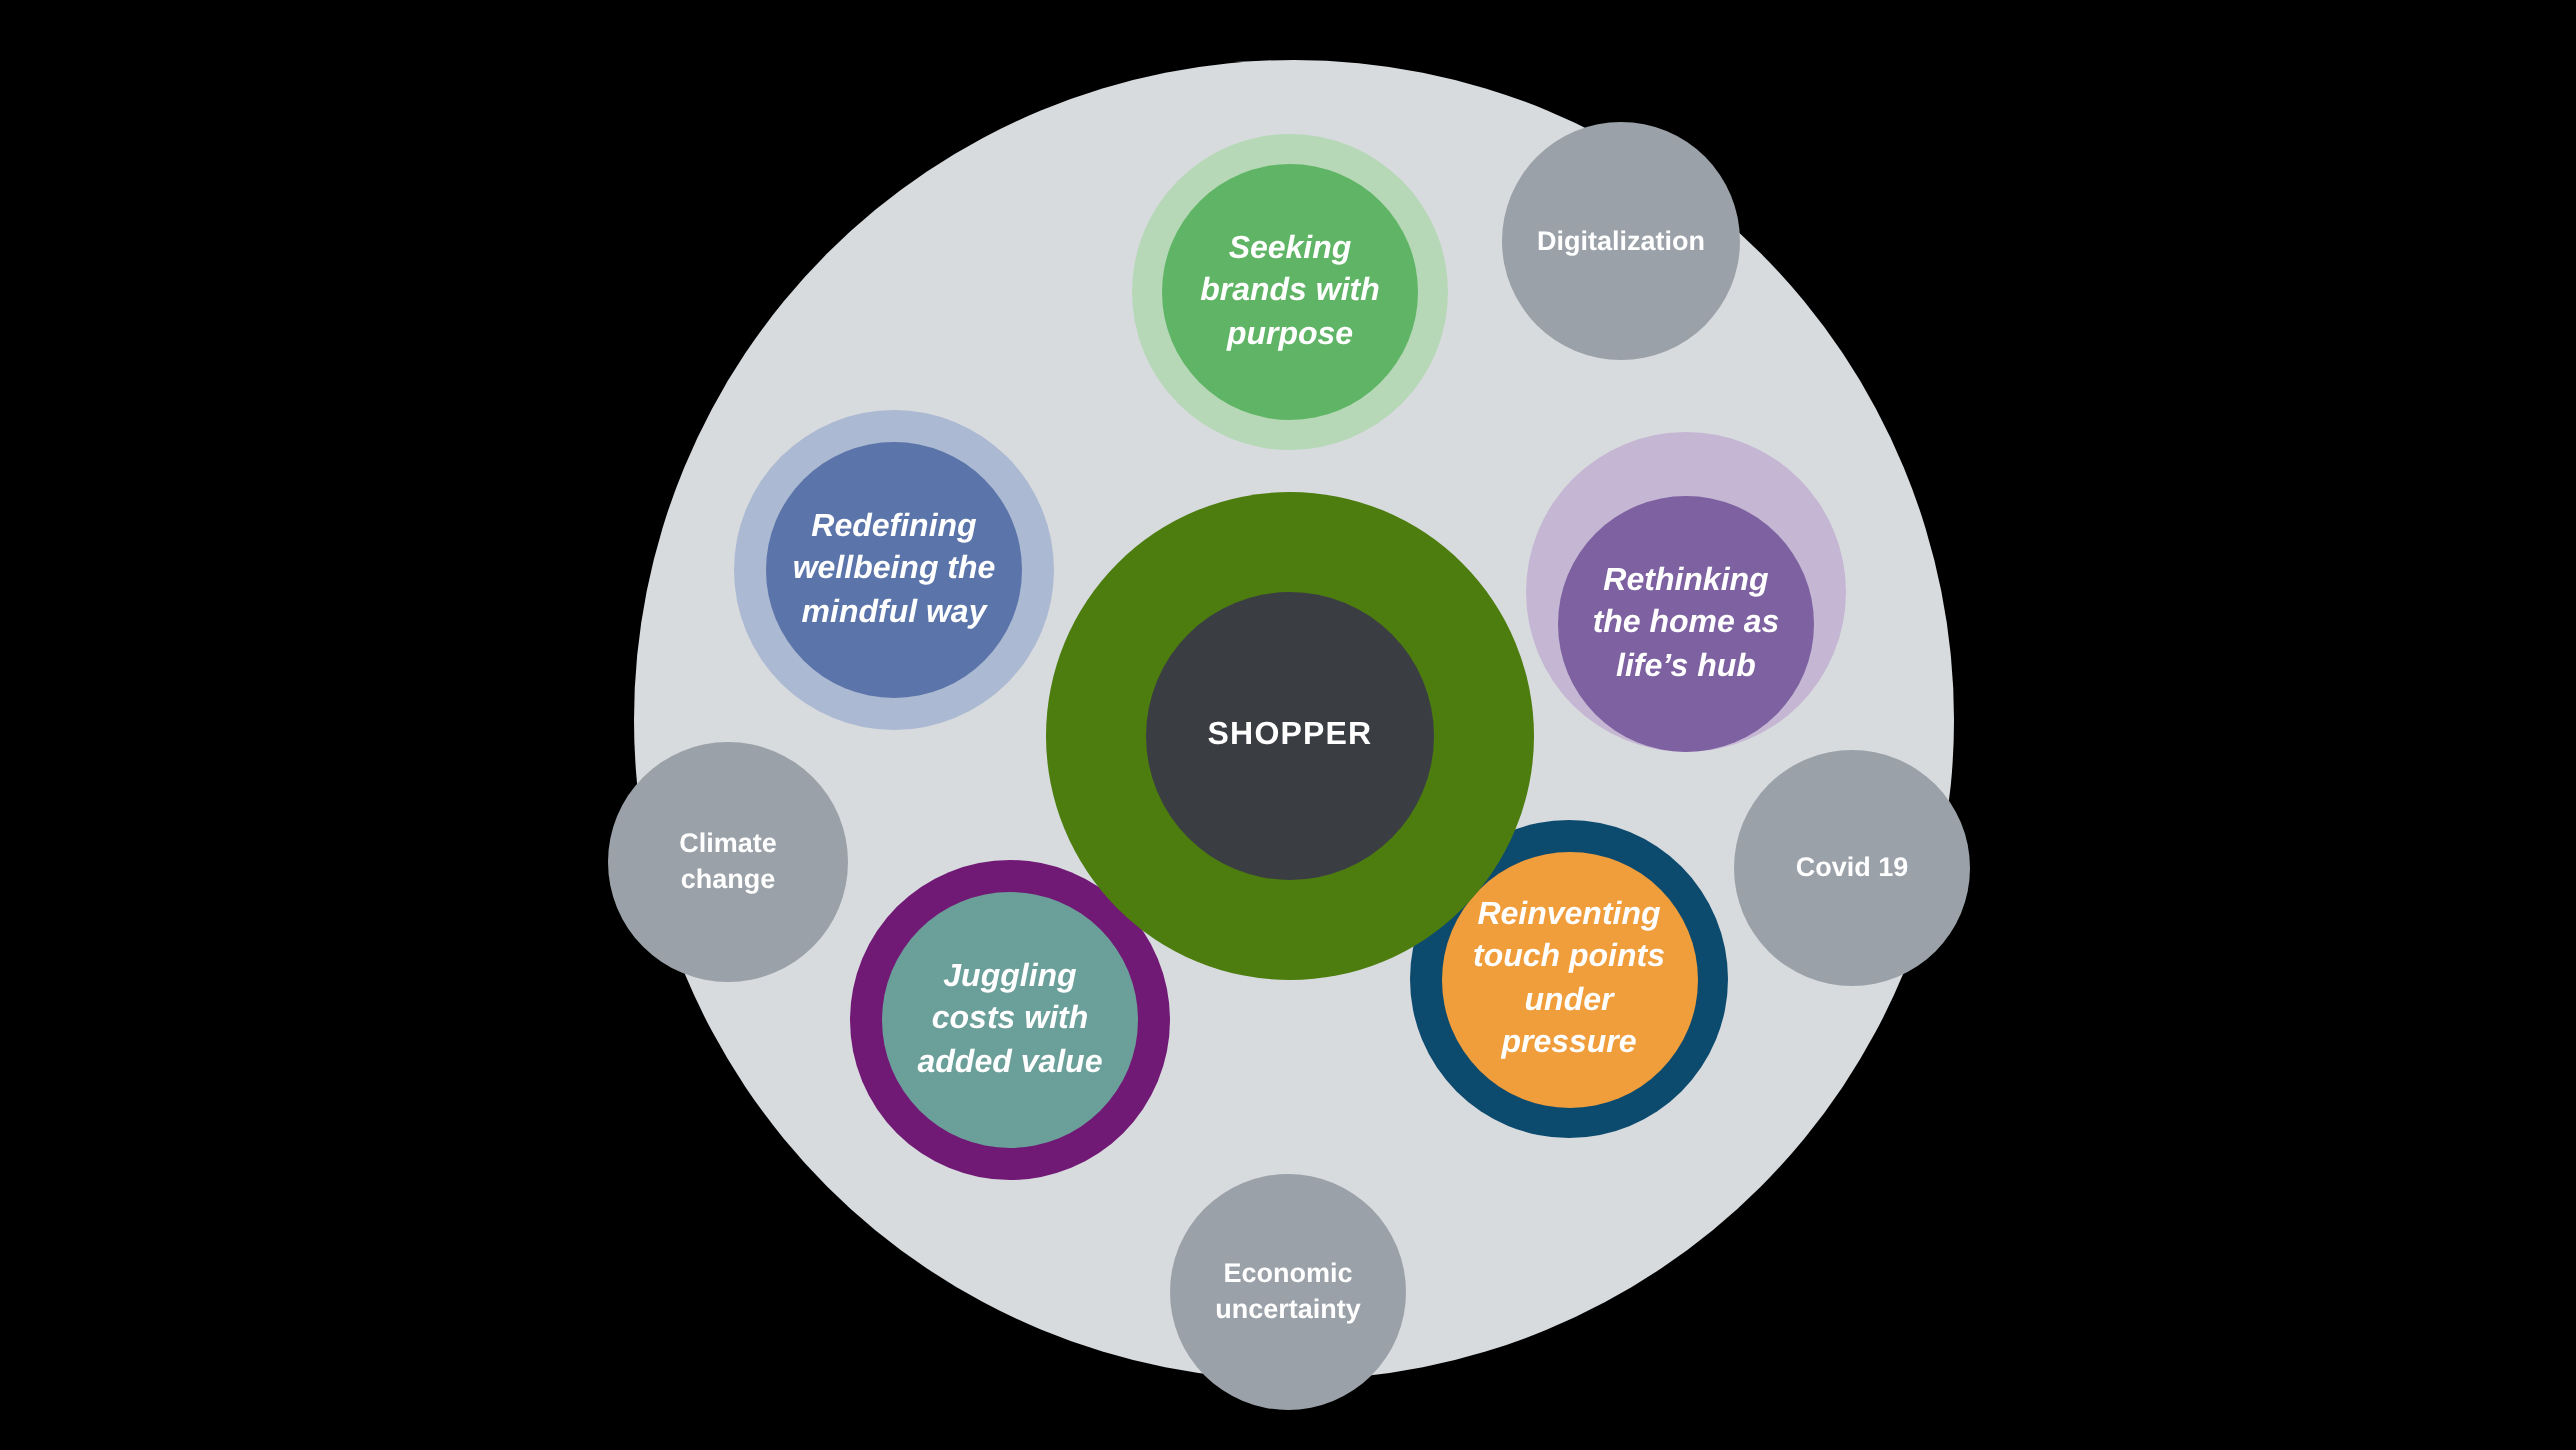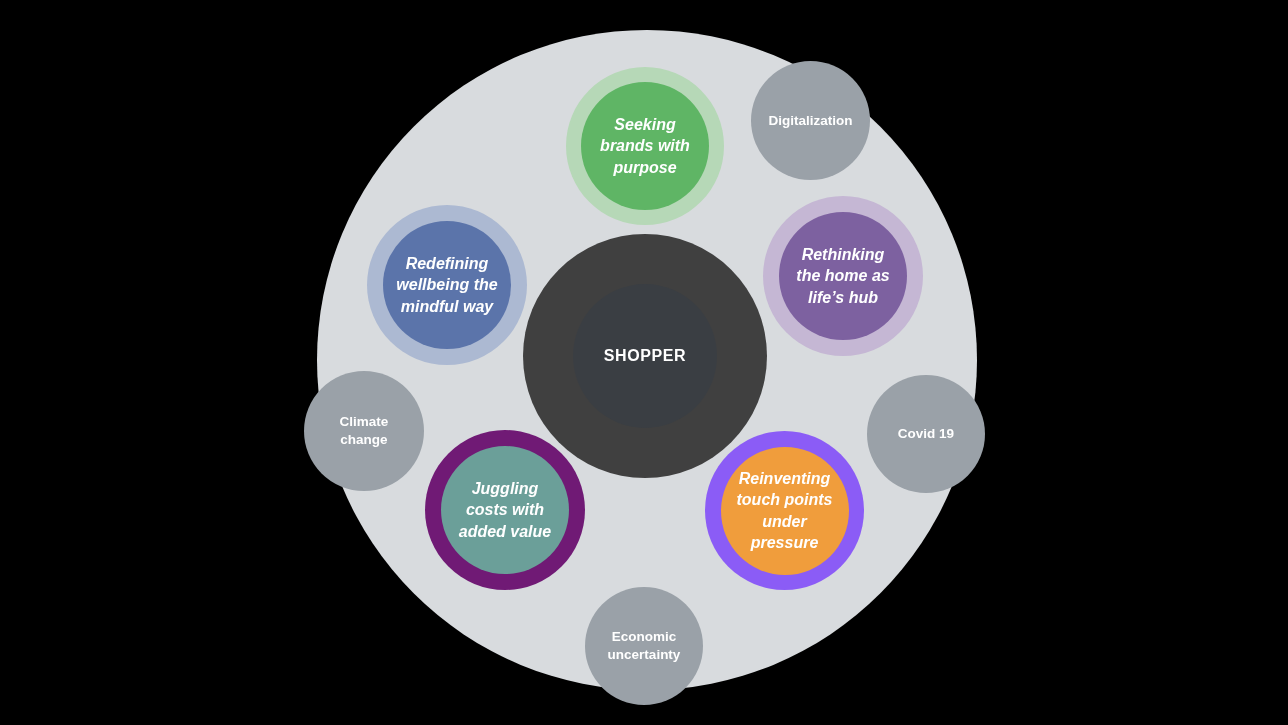--- a/index.html
+++ b/index.html
@@ -28,37 +28,37 @@
     font-weight: 700;
     text-align: center;
     white-space: pre-line;
     line-height: 1.32;
     user-select: none;
   }
   
   .eco { left: 317px; top: 30px; width: 660px; height: 660px; background: #d8dbde; }
 
   
-  .shopper-ring  { left: 523px; top: 234px; width: 244px; height: 244px; background: #404040; }
+  .shopper-ring  { left: 523px; top: 246px; width: 244px; height: 244px; background: #4d7c0f; }
   .shopper-inner { width: 144px; height: 144px; background: #3a3e43; }
   .shopper-label { font-size: 16px; letter-spacing: 0.6px; }
 
   
   .trend-inner { width: 128px; height: 128px; }
   .trend-label { font-size: 16px; padding: 0 8px; font-style: italic; }
 
   .ring-green  { left: 566px; top: 67px;  width: 158px; height: 158px; background: #b6d8b7; }
   .in-green    { background: #5fb565; }
   .ring-blue   { left: 367px; top: 205px; width: 160px; height: 160px; background: #acb9d2; }
   .in-blue     { background: #5b74aa; }
-  .ring-purple { left: 763px; top: 196px; width: 160px; height: 160px; background: #c5b7d4; }
+  .ring-purple { left: 763px; top: 216px; width: 160px; height: 160px; background: #c5b7d4; align-items: flex-end; }
   .in-purple   { background: #7d61a0; }
   .ring-teal   { left: 425px; top: 430px; width: 160px; height: 160px; background: #701a75; }
   .in-teal     { background: #6b9f99; }
-  .ring-orange { left: 705px; top: 431px; width: 159px; height: 159px; background: #8b5cf6; }
+  .ring-orange { left: 705px; top: 410px; width: 159px; height: 159px; background: #0c4a6e; }
   .in-orange   { background: #f09d3c; }
 
   
   .driver { background: #9aa1a8; }
   .driver-label { font-size: 13.5px; padding: 0 6px; }
   .drv-social   { left: 419px; top: 61px;  width: 120px; height: 120px; }
   .drv-digital  { left: 751px; top: 61px;  width: 119px; height: 119px; }
   .drv-climate  { left: 304px; top: 371px; width: 120px; height: 120px; }
   .drv-covid    { left: 867px; top: 375px; width: 118px; height: 118px; }
   .drv-economic { left: 585px; top: 587px; width: 118px; height: 118px; align-items: center; }

